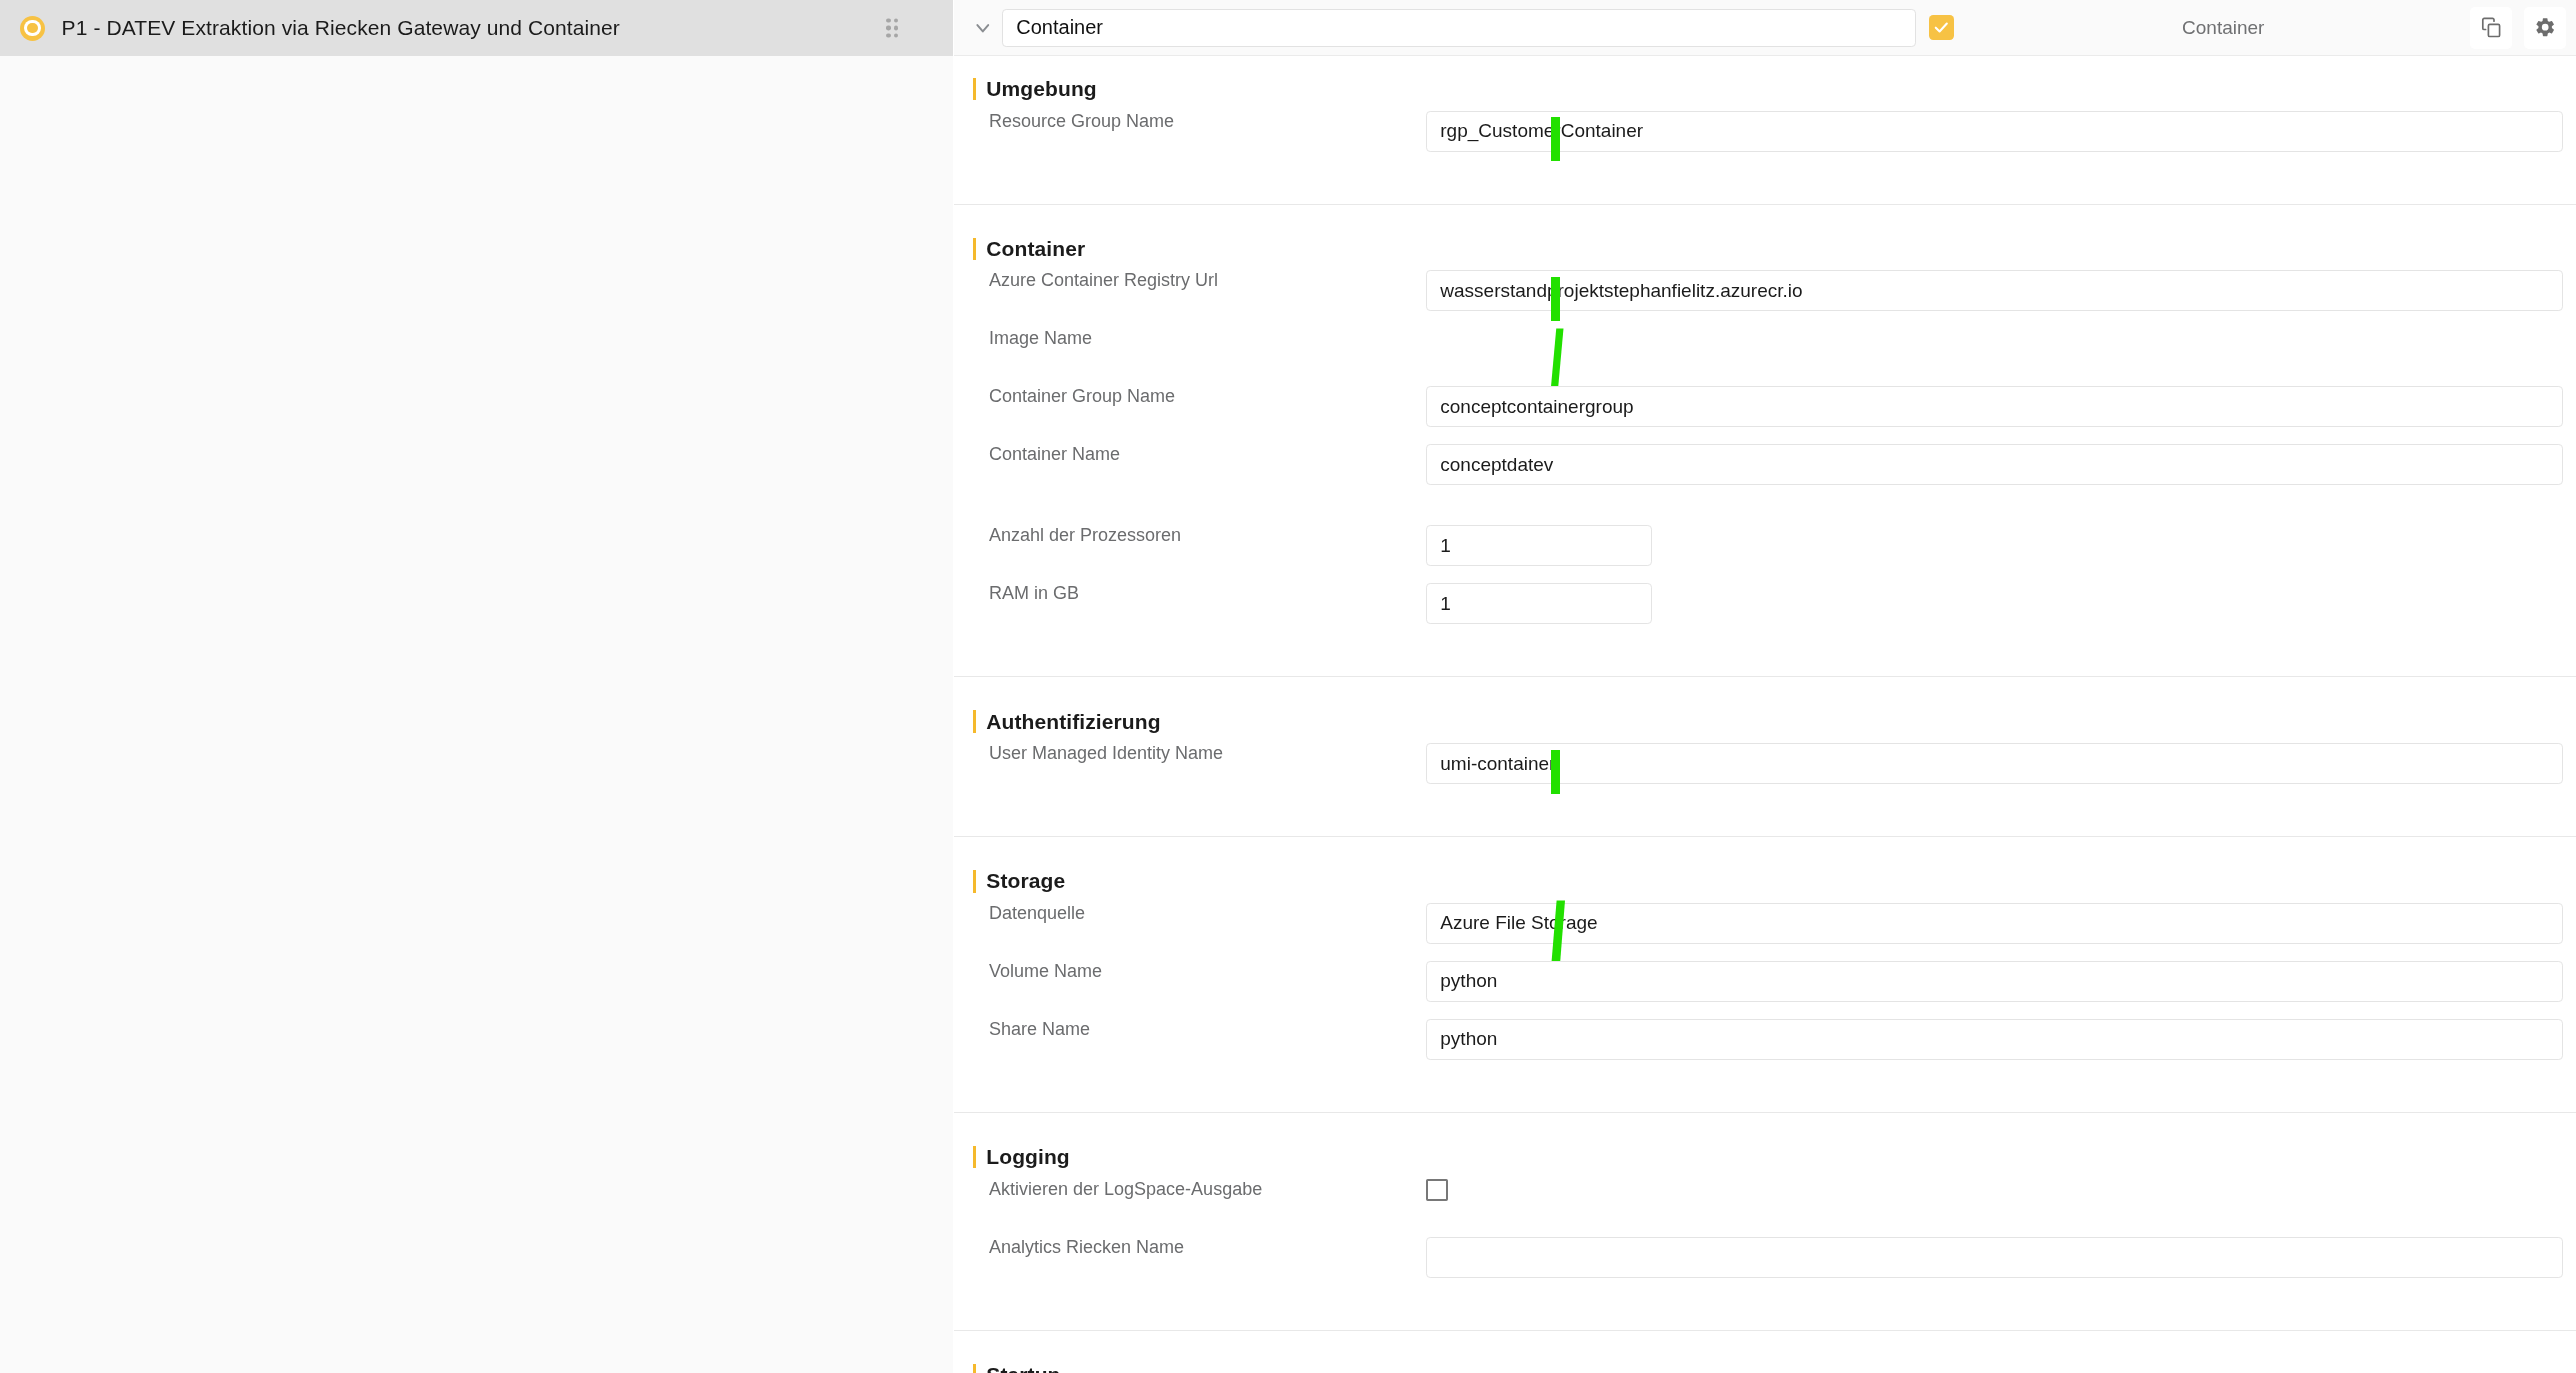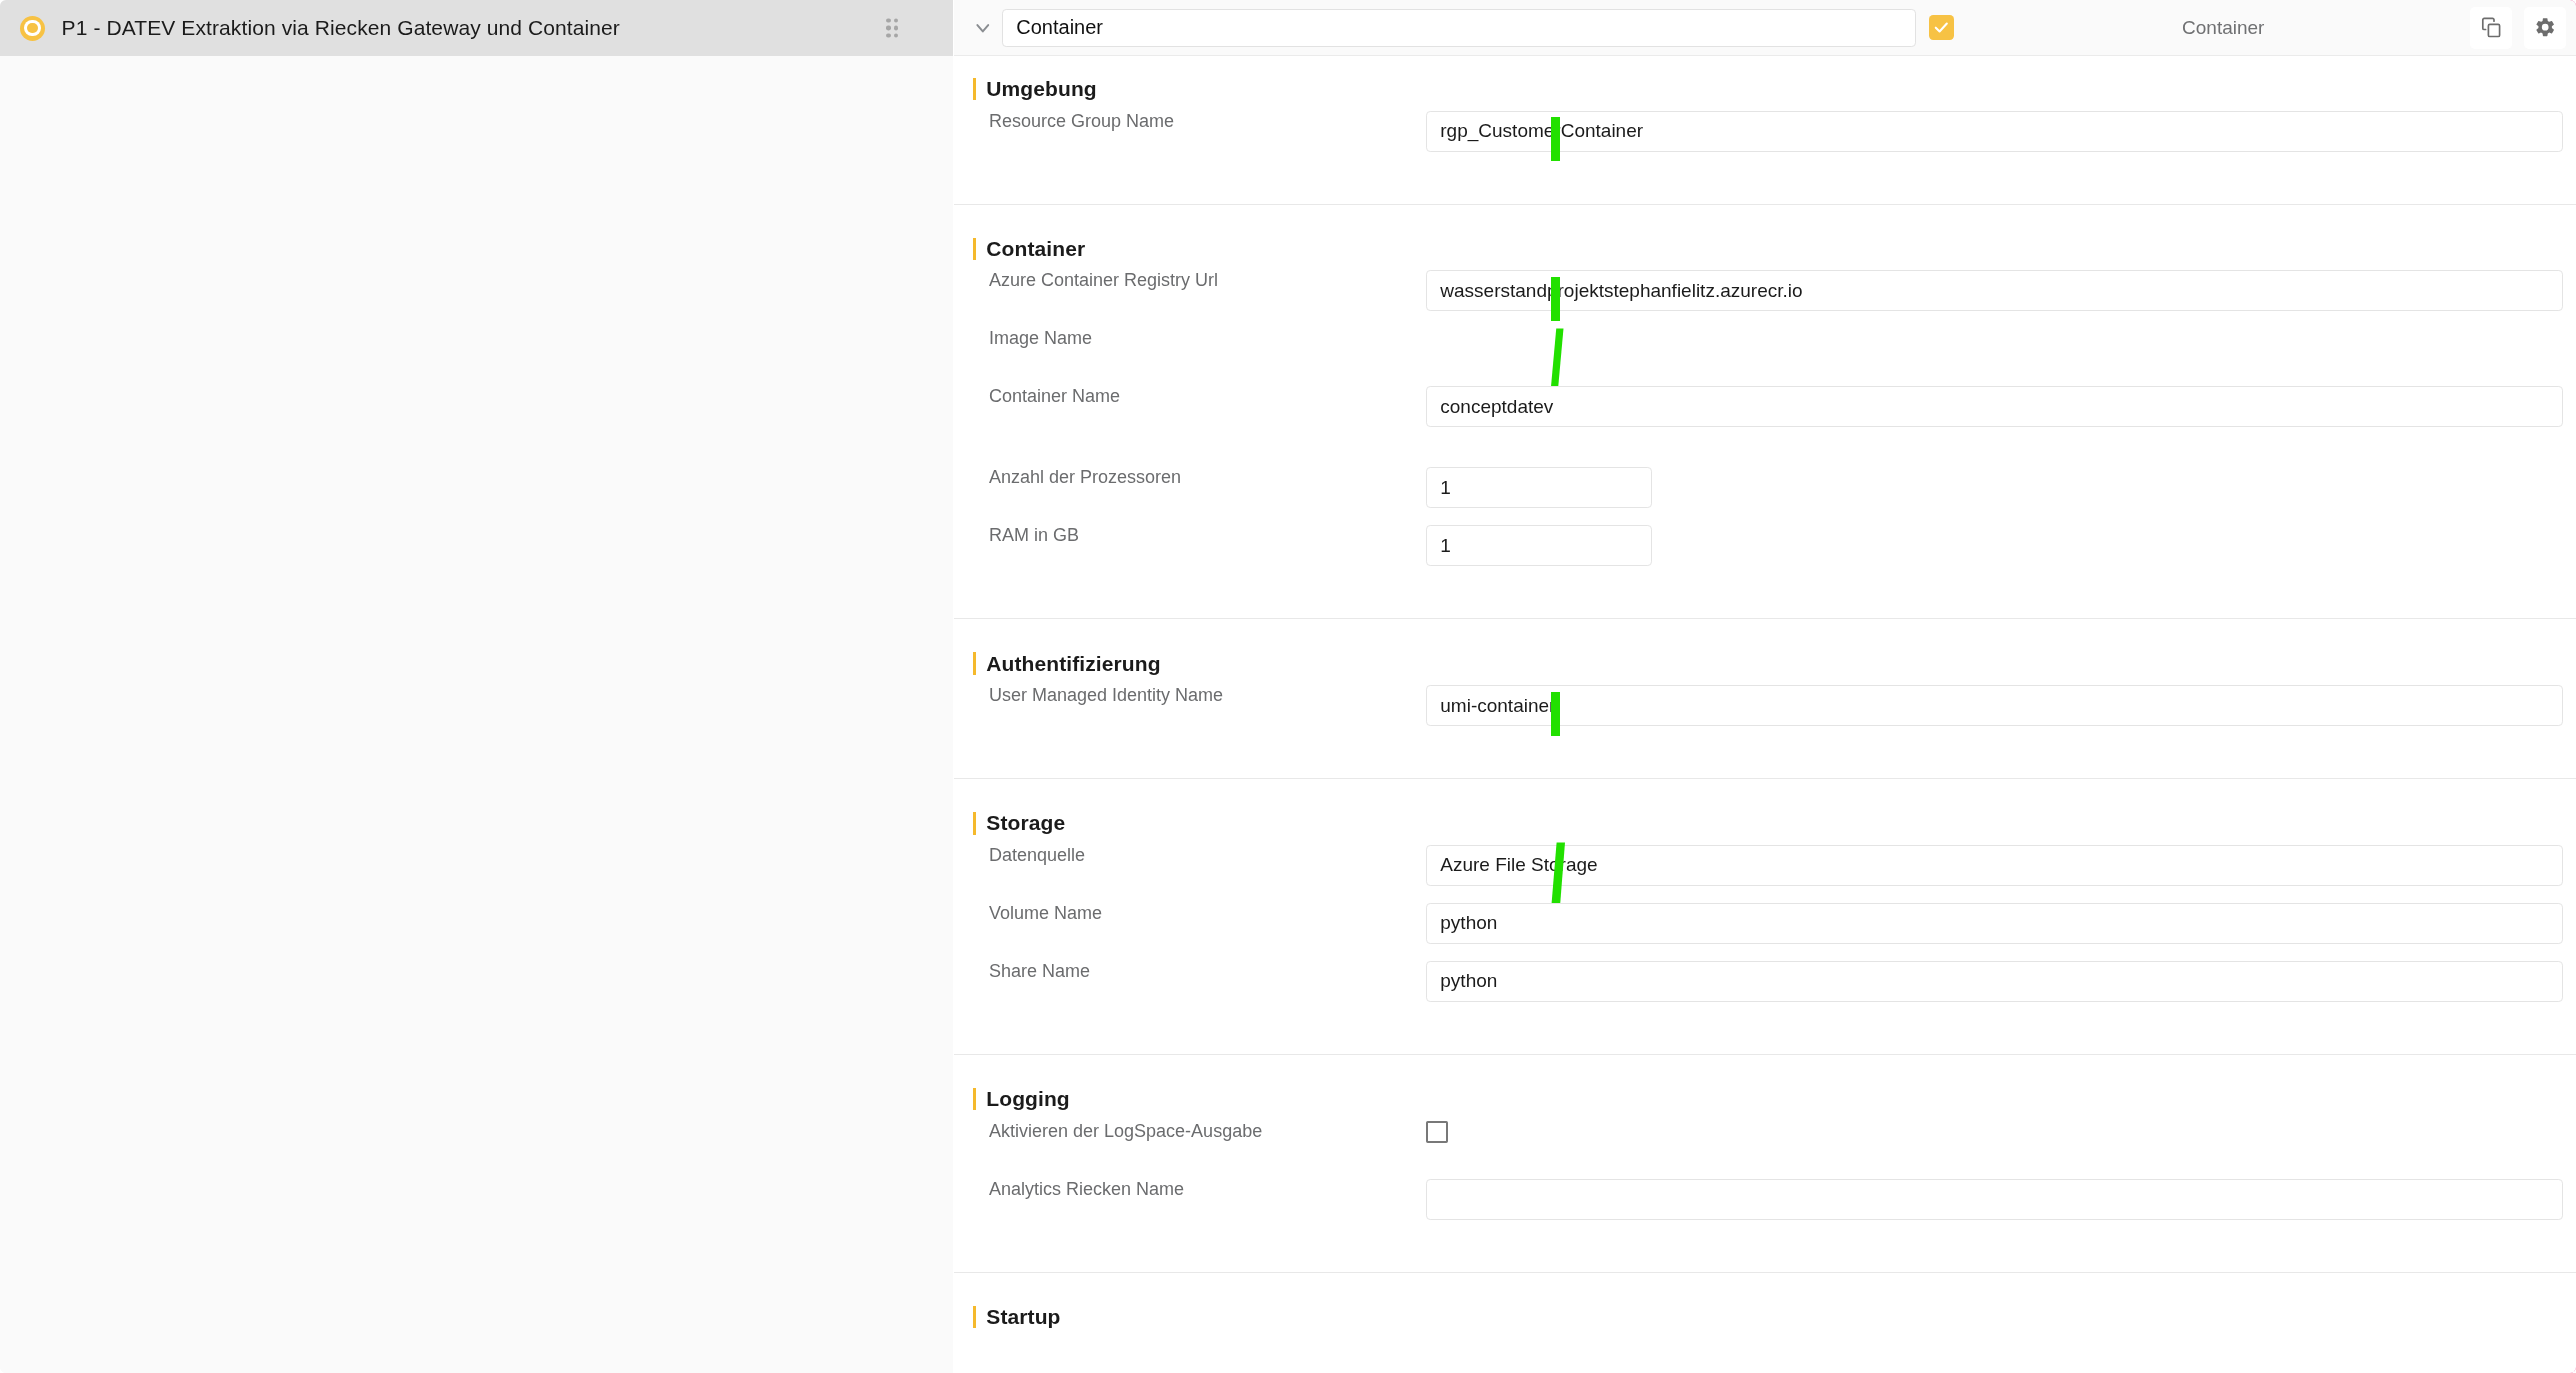--- a/index.html
+++ b/index.html
@@ -7,21 +7,20 @@
     padding: 0;
     background: #ffffff;
     font-family: "Liberation Sans", sans-serif;
   }
   #app {
     position: relative;
     width: 2576px;
     height: 1373px;
     overflow: hidden;
     background: #ffffff;
-    border-radius: 6px;
   }
 
   
   .left-panel {
     position: absolute;
     left: 0; top: 0;
     width: 953px;
     height: 1373px;
     background: #fafafa;
     border-right: 0.8px solid #e3e3e3;
@@ -334,20 +333,24 @@
           <div class="field-row">
             <div class="mark-green straight"></div>
             <div class="field-label">Azure Container Registry Url</div>
             <input type="text" class="field-input wide" value="wasserstandprojektstephanfielitz.azurecr.io" style="">
           </div>
           <div class="field-row">
             <div class="mark-green slant"></div>
             <div class="field-label">Image Name</div>
           </div>
           <div class="field-row">
+            <div class="field-label">Container Group Name</div>
+            <input type="text" class="field-input wide" value="conceptcontainergroup" style="">
+          </div>
+          <div class="field-row">
             <div class="field-label">Container Name</div>
             <input type="text" class="field-input wide" value="conceptdatev" style="">
           </div>
           <div class="spacer-md"></div>
           <div class="field-row">
             <div class="field-label">Anzahl der Prozessoren</div>
             <input type="text" class="field-input small" value="1" style="">
           </div>
           <div class="field-row">
             <div class="field-label">RAM in GB</div>

